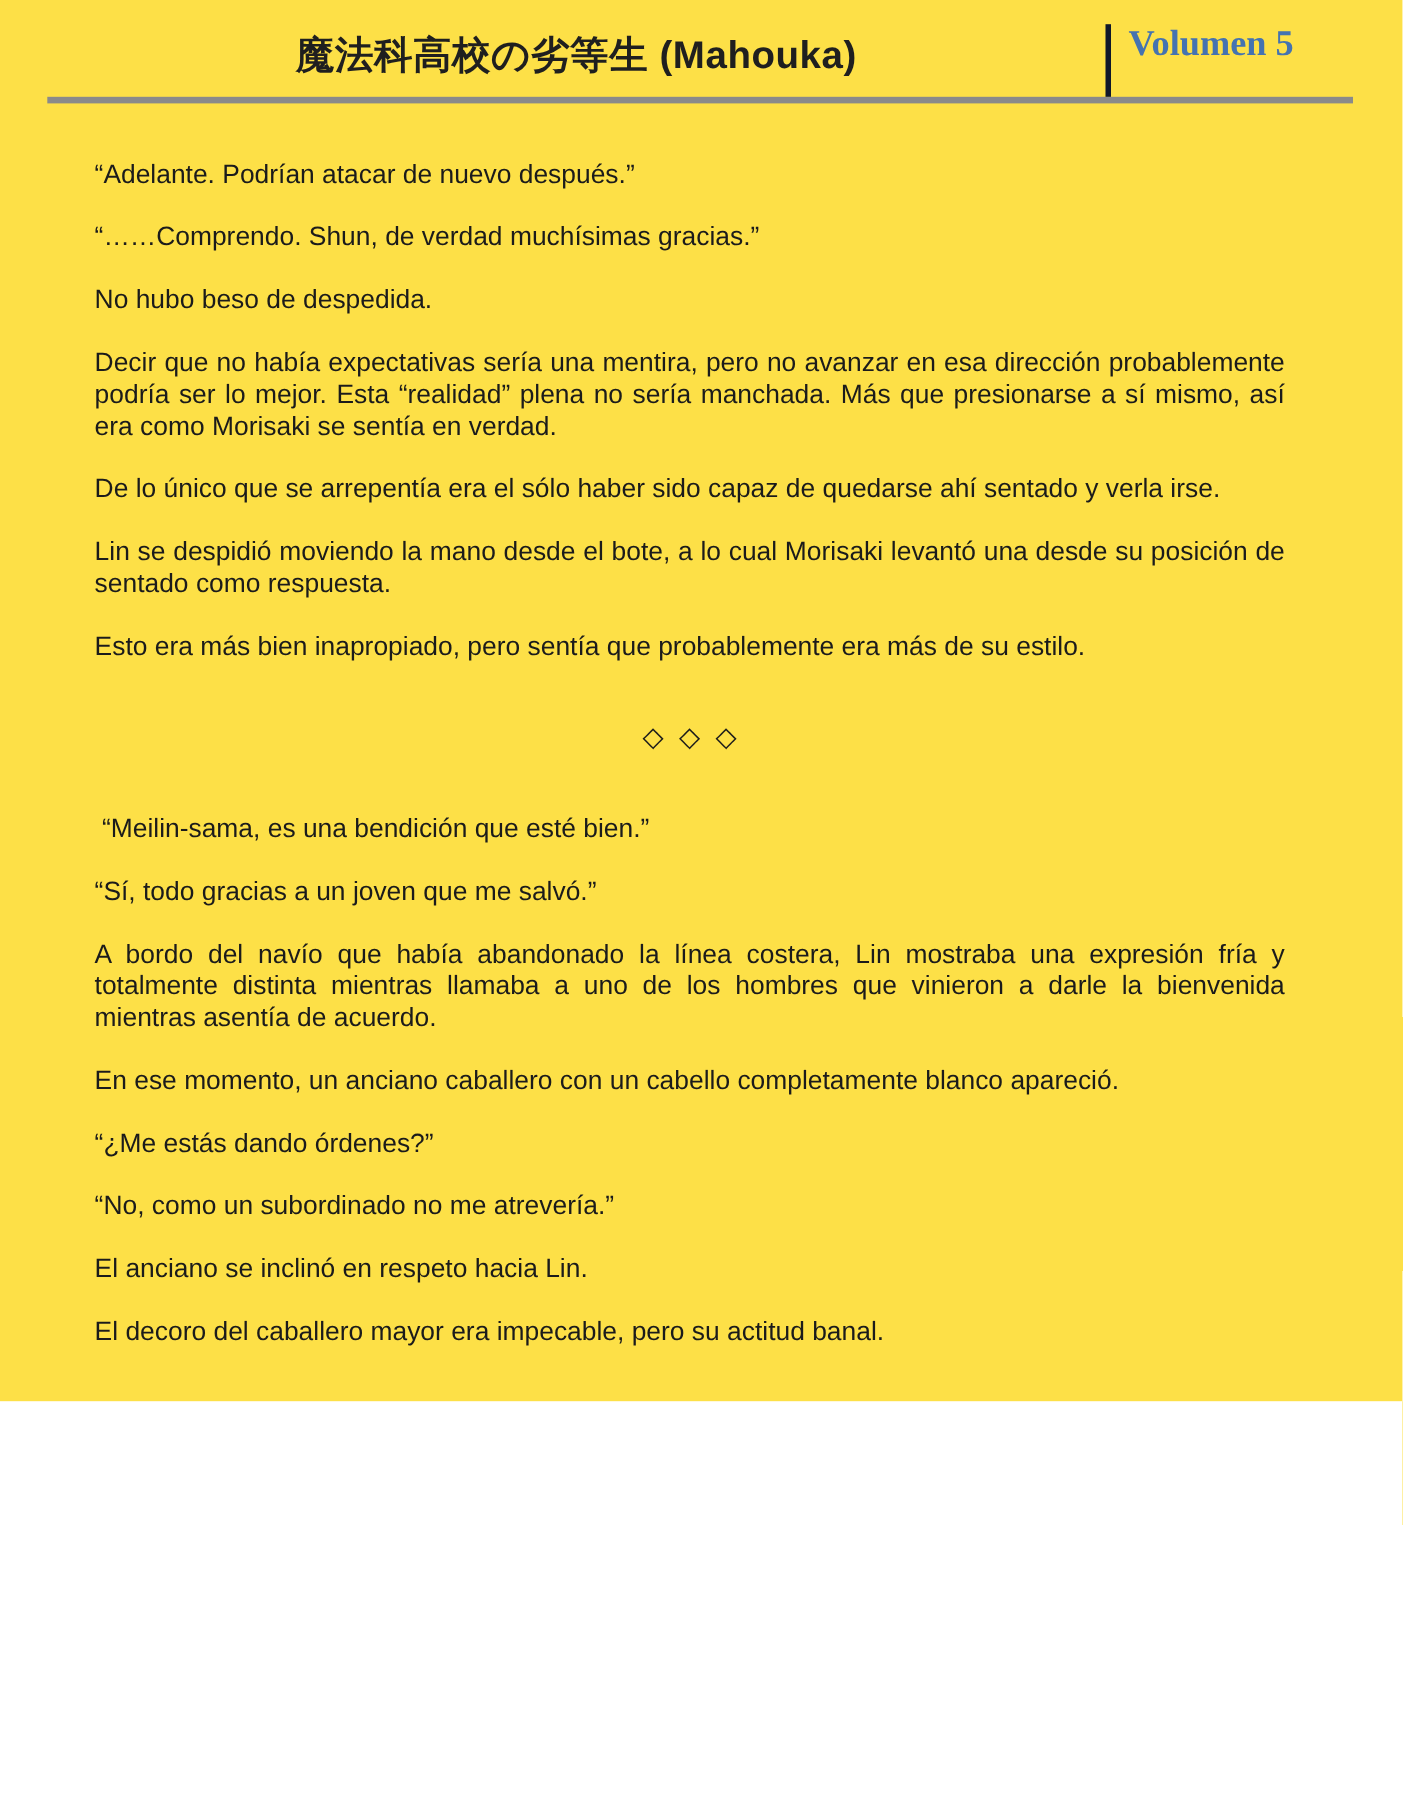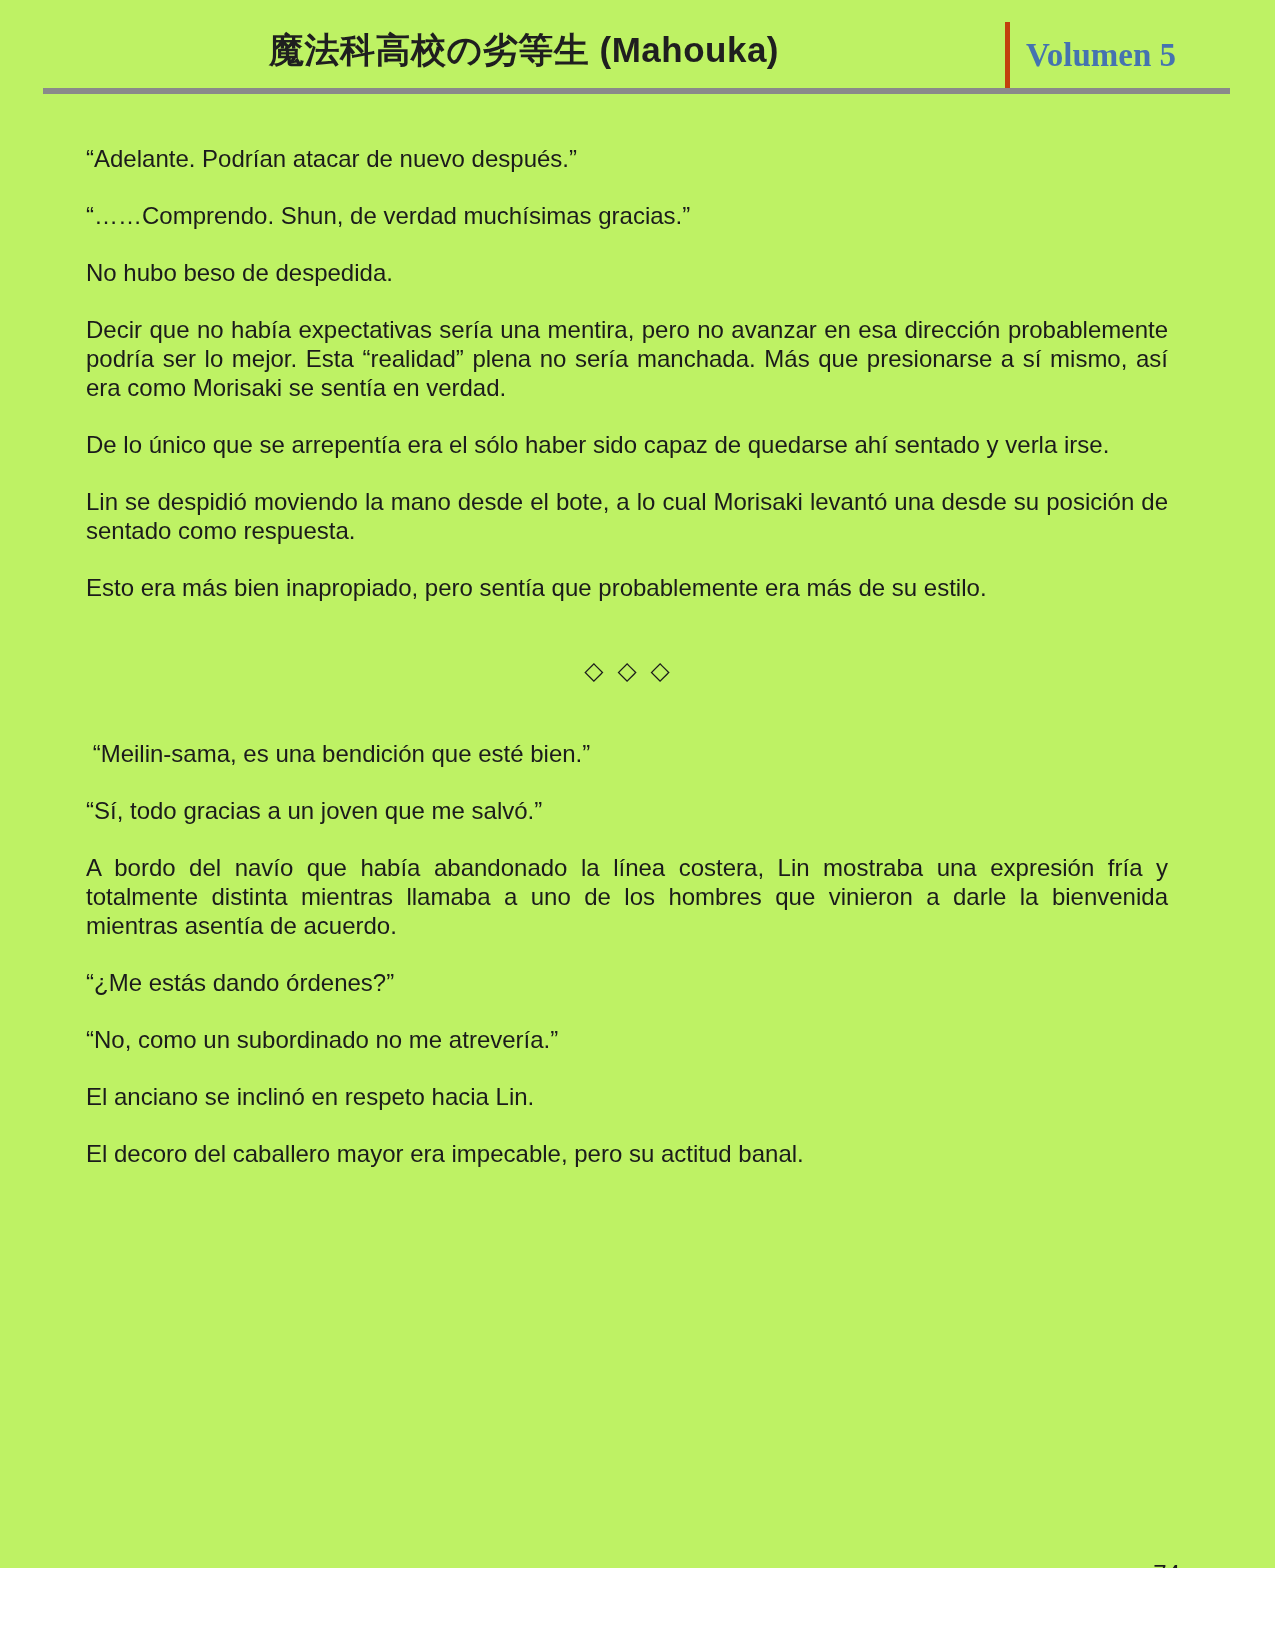--- a/index.html
+++ b/index.html
@@ -5,23 +5,23 @@
 <style>
   * { margin: 0; padding: 0; box-sizing: border-box; }
   html, body { background: #ffffff; }
   body {
     font-family: "Liberation Sans", "DejaVu Sans", sans-serif;
     color: #1b1b1b;
   }
   .page {
     position: relative;
     width: 1275px;
-    height: 1568px;
+    height: 1274px;
     margin: 0 auto;
-    background: #bef264;
+    background: #fde047;
     overflow: hidden;
   }
 
   
   .page-header {
     margin: 0 45px 0 43px;
     height: 94px;
     border-bottom: 6px solid #8a8a8a;
     display: flex;
     align-items: stretch;
@@ -34,24 +34,24 @@
     font-size: 35px;
     font-weight: 700;
     color: #1f1f1f;
     letter-spacing: 0.5px;
     white-space: nowrap;
   }
   .header-volume-cell {
     width: 225px;
     align-self: flex-end;
     height: 66px;
-    border-left: 5px solid #c2410c;
+    border-left: 5px solid #0f172a;
     padding-left: 16px;
     display: flex;
-    align-items: center;
+    align-items: flex-start;
   }
   .header-volume {
     font-family: "Liberation Serif", "DejaVu Serif", serif;
     font-weight: 700;
     font-size: 33px;
     color: #4573b0;
     white-space: nowrap;
   }
 
   
@@ -106,20 +106,21 @@
     <p class="justify">Decir que no había expectativas sería una mentira, pero no avanzar en esa dirección probablemente podría ser lo mejor. Esta “realidad” plena no sería manchada. Más que presionarse a sí mismo, así era como Morisaki se sentía en verdad.</p>
     <p>De lo único que se arrepentía era el sólo haber sido capaz de quedarse ahí sentado y verla irse.</p>
     <p class="justify">Lin se despidió moviendo la mano desde el bote, a lo cual Morisaki levantó una desde su posición de sentado como respuesta.</p>
     <p>Esto era más bien inapropiado, pero sentía que probablemente era más de su estilo.</p>
 
     <div class="scene-separator">◇ ◇ ◇</div>
 
     <p>&nbsp;“Meilin-sama, es una bendición que esté bien.”</p>
     <p>“Sí, todo gracias a un joven que me salvó.”</p>
     <p class="justify">A bordo del navío que había abandonado la línea costera, Lin mostraba una expresión fría y totalmente distinta mientras llamaba a uno de los hombres que vinieron a darle la bienvenida mientras asentía de acuerdo.</p>
+    <p>En ese momento, un anciano caballero con un cabello completamente blanco apareció.</p>
     <p>“¿Me estás dando órdenes?”</p>
     <p>“No, como un subordinado no me atrevería.”</p>
     <p>El anciano se inclinó en respeto hacia Lin.</p>
     <p>El decoro del caballero mayor era impecable, pero su actitud banal.</p>
   </main>
 
   <footer class="page-footer">
     <span>74</span>
   </footer>
 

